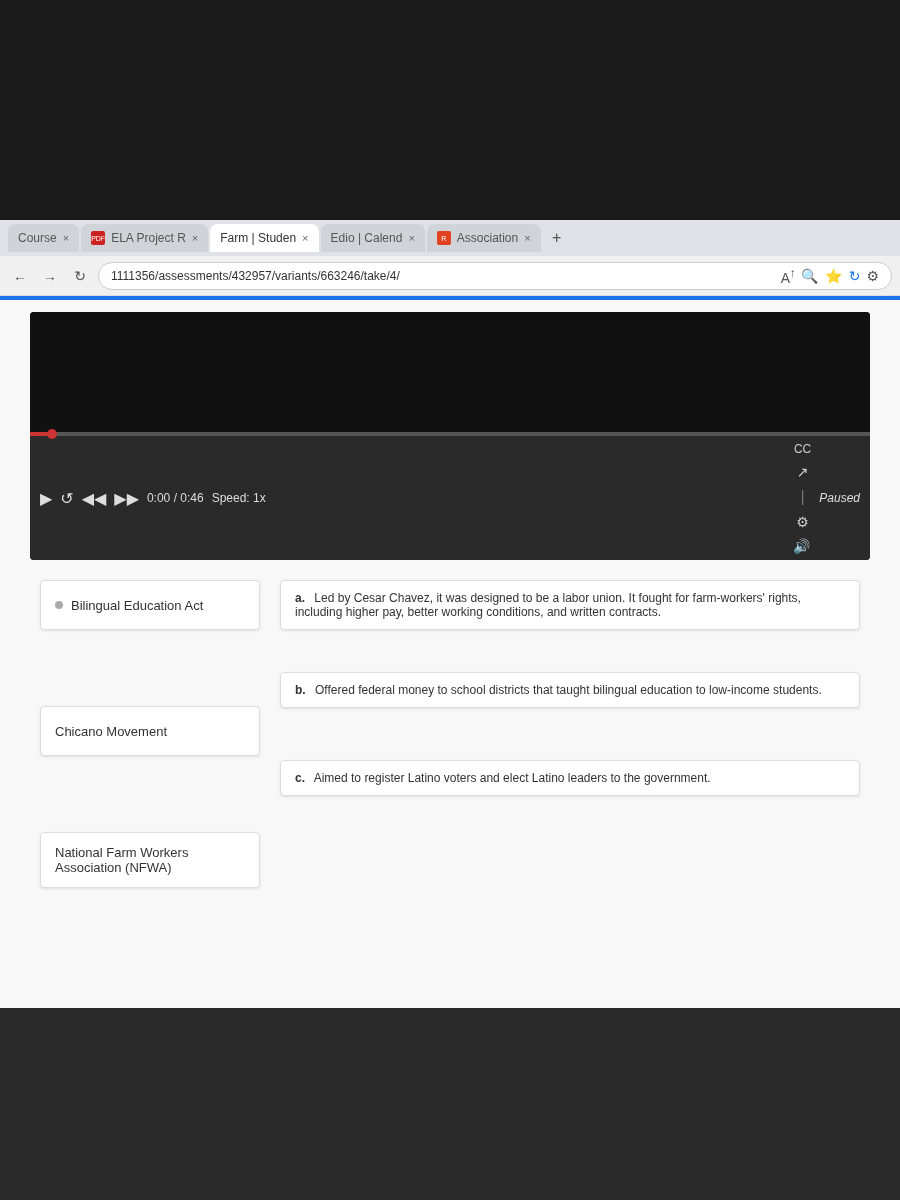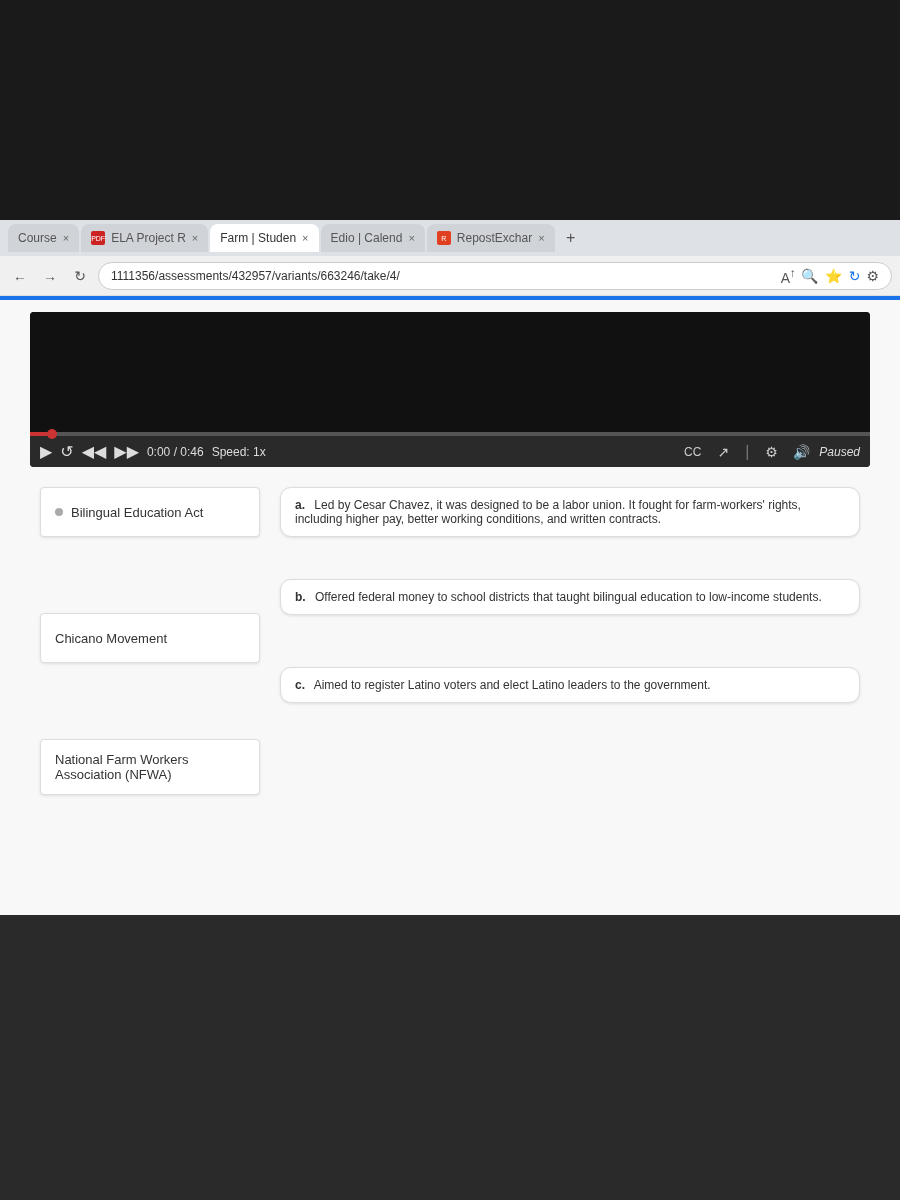--- a/index.html
+++ b/index.html
@@ -228,21 +228,22 @@
 
     .video-status {
       font-size: 12px;
       color: #ddd;
       font-style: italic;
     }
 
     .video-right-controls {
       display: flex;
       align-items: center;
-      gap: 16px;
+      gap: 8px;
+      flex-direction: column;
     }
 
     .ctrl-icon {
       color: #ccc;
       font-size: 14px;
       cursor: pointer;
     }
 
     
     .matching-area {
@@ -275,21 +276,21 @@
       min-height: 50px;
       display: flex;
       align-items: center;
       cursor: pointer;
       box-shadow: 0 1px 3px rgba(0,0,0,0.1);
     }
 
     .def-card {
       background: #fff;
       border: 1px solid #ddd;
-      border-radius: 11px;
+      border-radius: 4px;
       padding: 10px 14px;
       font-size: 12px;
       color: #333;
       box-shadow: 0 1px 3px rgba(0,0,0,0.1);
     }
 
     .def-label {
       font-weight: bold;
       margin-right: 6px;
       color: #333;
@@ -336,21 +337,21 @@
       <span class="tab-close">×</span>
     </div>
 
     <div class="tab inactive">
       <span>Edio | Calend</span>
       <span class="tab-close">×</span>
     </div>
 
     <div class="tab inactive">
       <span class="tab-icon" style="background:#e04020;font-size:7px;">R</span>
-      <span>RepostExchar</span>
+      <span>Association</span>
       <span class="tab-close">×</span>
     </div>
     <div class="tab-plus">+</div>
   </div>
 
   <div class="address-bar-row">
     <div class="nav-btn">←</div>
     <div class="nav-btn">→</div>
     <div class="nav-btn">↻</div>
     <div class="address-bar">

